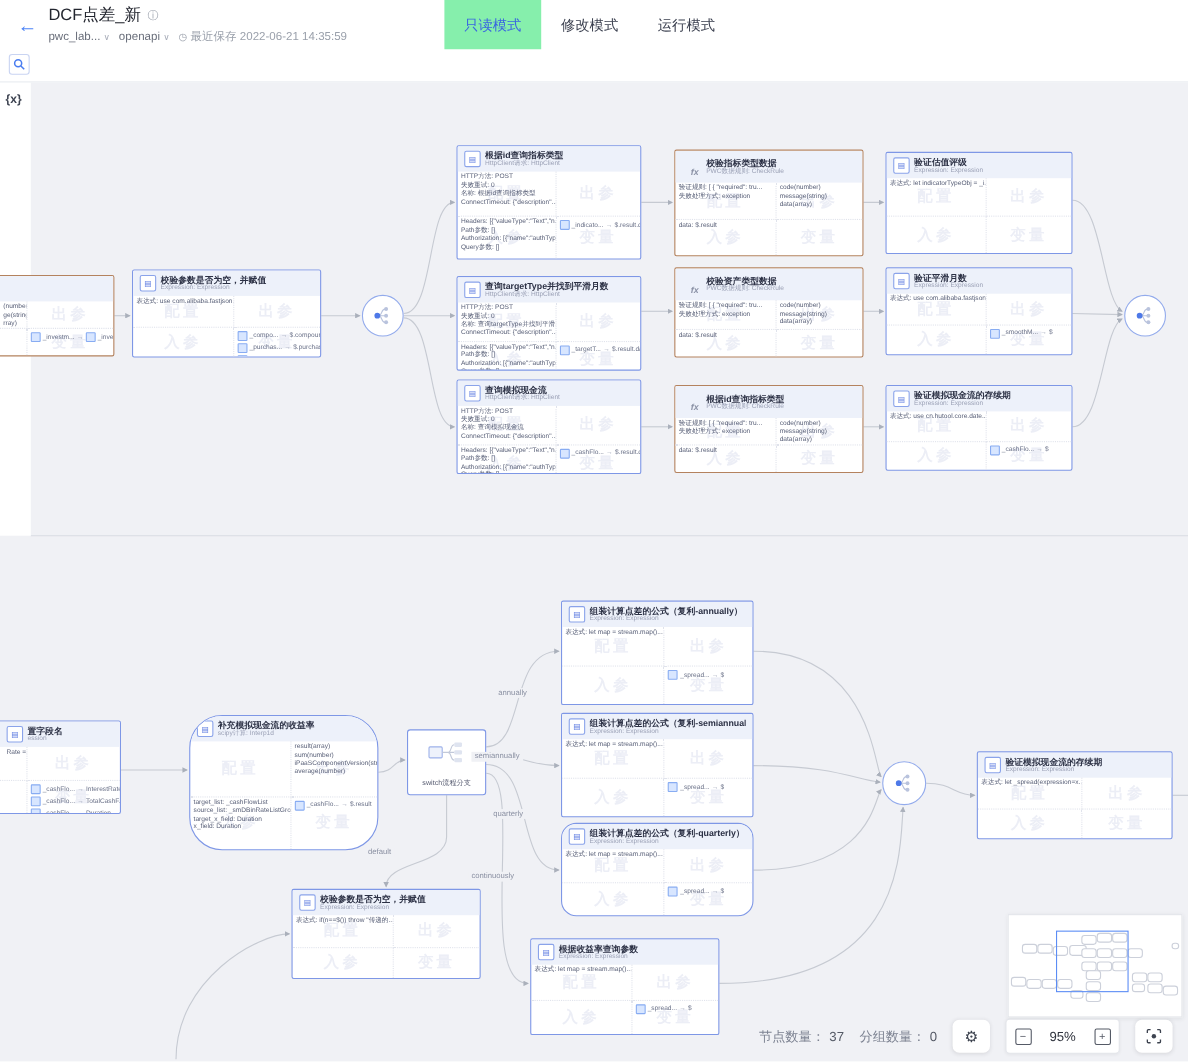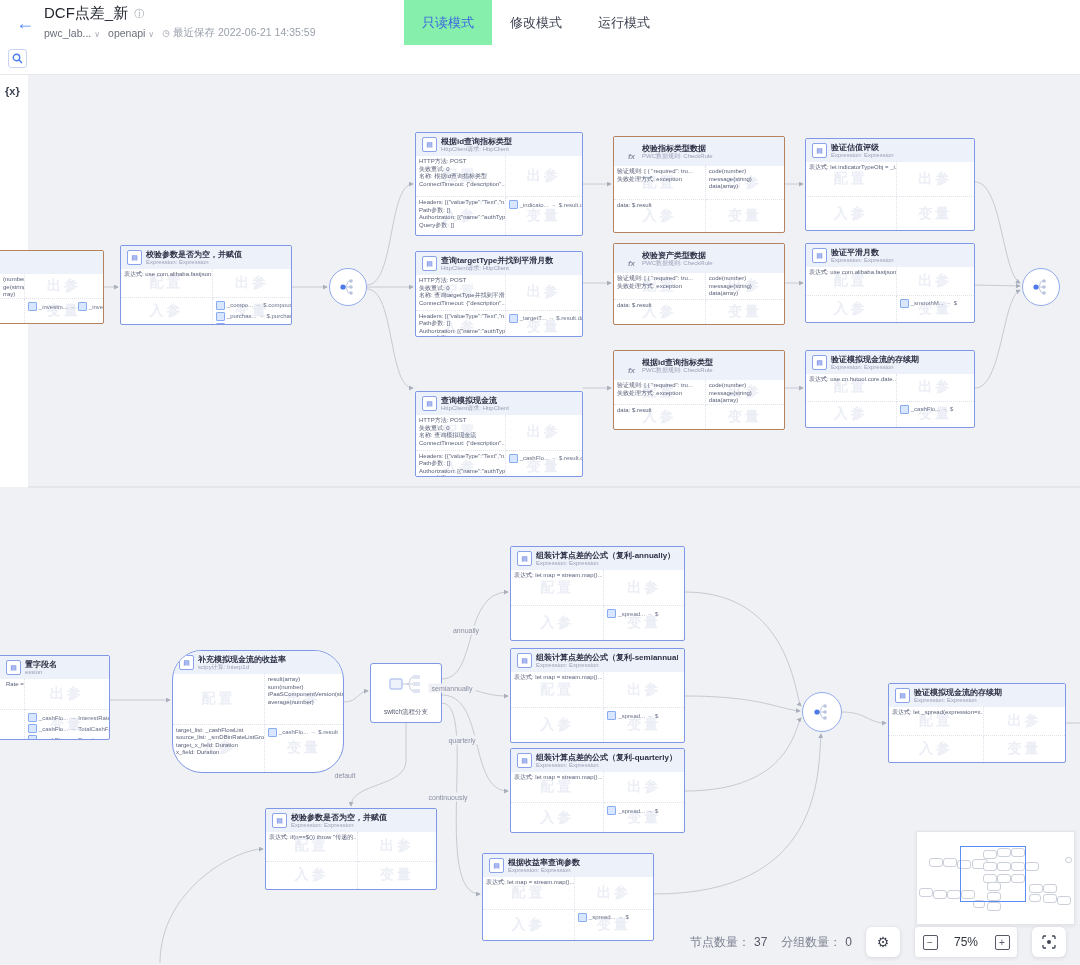--- a/index.html
+++ b/index.html
@@ -457,21 +457,21 @@
                 <div class="chip">
                   <span class="chip-ic"></span>
                   <span>_smoothM...</span>
                   <span class="chip-a">→</span>
                   <span>$</span>
                 </div>
               </div>
             </div>
           </div>
         </div>
-        <div class="node" style="left: 415px; top: 270px; width: 168px; height: 86px; margin-top: 46px;">
+        <div class="node" style="left: 415px; top: 270px; width: 168px; height: 86px;">
           <div class="node-head">
             <span class="node-ic">▤</span>
             <span class="ht">
               <span class="node-title">查询模拟现金流</span>
               <span class="node-sub">HttpClient请求: HttpClient</span>
             </span>
           </div>
           <div class="node-body">
             <div class="q tl">
               <span class="wm">配置</span>
@@ -726,21 +726,21 @@
                 <div class="chip">
                   <span class="chip-ic"></span>
                   <span>_spread...</span>
                   <span class="chip-a">→</span>
                   <span>$</span>
                 </div>
               </div>
             </div>
           </div>
         </div>
-        <div class="node" style="left: 510px; top: 673px; width: 175px; height: 85px;">
+        <div class="node" style="left: 510px; top: 673px; width: 175px; height: 85px; border-radius: 14px;">
           <div class="node-head">
             <span class="node-ic">▤</span>
             <span class="ht">
               <span class="node-title">组装计算点差的公式（复利-quarterly）</span>
               <span class="node-sub">Expression: Expression</span>
             </span>
           </div>
           <div class="node-body">
             <div class="q tl">
               <span class="wm">配置</span>
@@ -948,21 +948,21 @@
         <span class="stat-label">分组数量：</span>
         <span class="stat-val">0</span>
       </div>
       <button class="bar-btn">
         <span>⚙</span>
       </button>
       <div class="zoomgroup">
         <button class="zbtn">
           <span class="zsq">−</span>
         </button>
-        <span class="zoom-val">75%</span>
+        <span class="zoom-val">95%</span>
         <button class="zbtn">
           <span class="zsq">+</span>
         </button>
       </div>
       <button class="bar-btn">
         <svg width="14" height="14" viewBox="0 0 14 14" fill="none" stroke="#3e4450" stroke-width="1.3">
           <path d="M1,4 V2 a1,1 0 0 1 1,-1 H4 M10,1 h2 a1,1 0 0 1 1,1 v2 M13,10 v2 a1,1 0 0 1 -1,1 h-2 M4,13 H2 a1,1 0 0 1 -1,-1 v-2"></path>
           <circle cx="7" cy="7" r="2" fill="#3e4450" stroke="none"></circle>
         </svg>
       </button>

